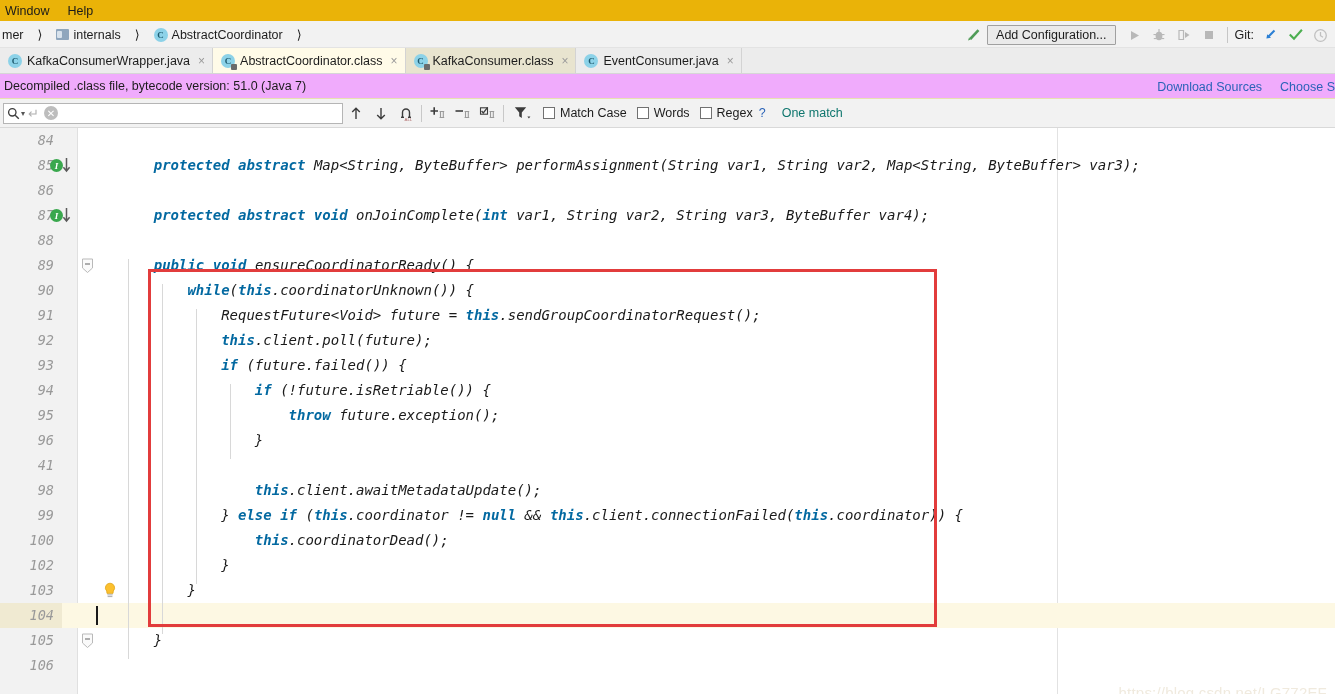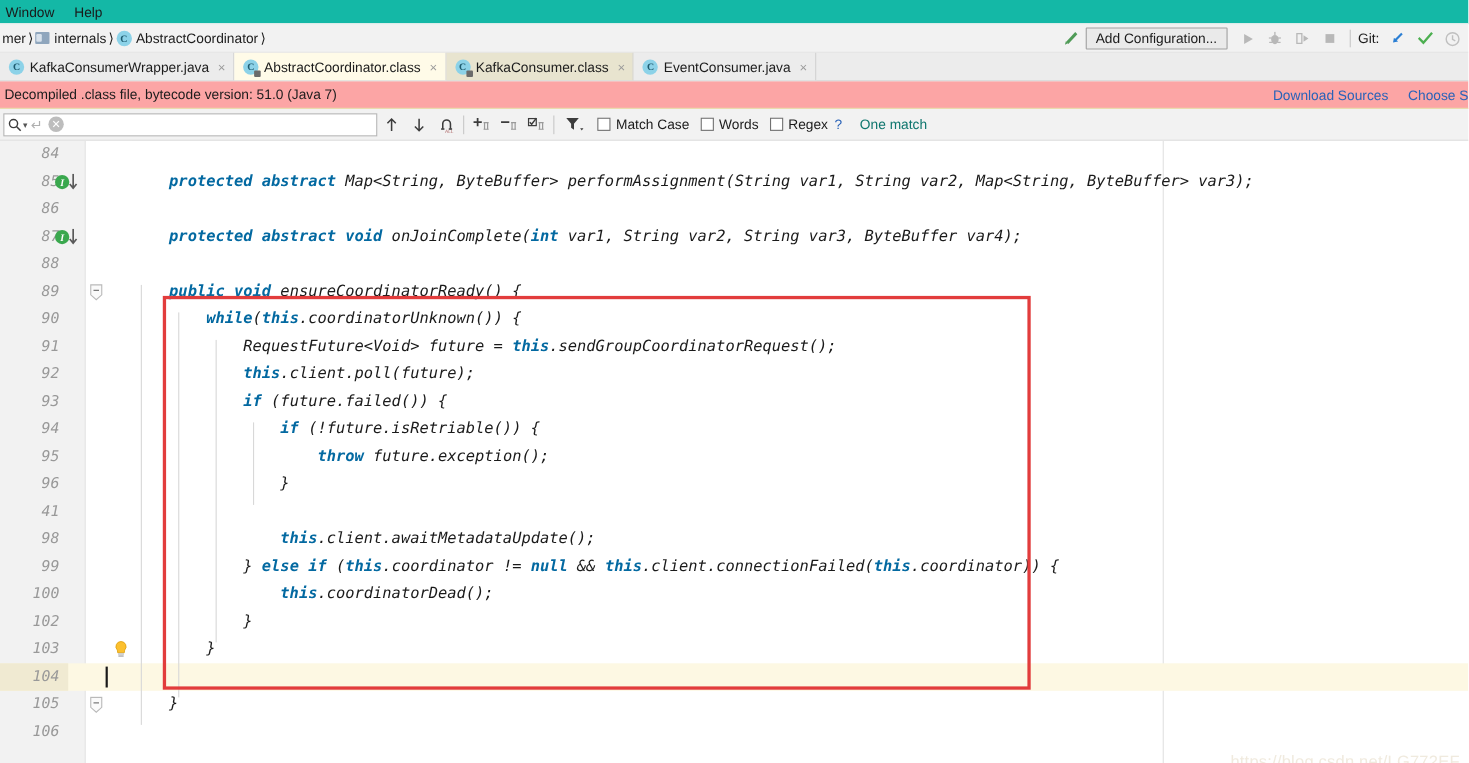--- a/index.html
+++ b/index.html
@@ -8,37 +8,37 @@
     width: 1335px; height: 694px;
     overflow: hidden;
     background: #ffffff;
     font-family: "Liberation Sans", sans-serif;
     -webkit-font-smoothing: antialiased;
   }
   #app { position: relative; width: 1335px; height: 694px; }
 
   
   .menubar {
-    height: 22px; background: #14b8a6;
+    height: 22px; background: #eab308;
     display: flex; align-items: center;
     padding-left: 0px; font-size: 12.5px; color: #1a1a1a;
     border-bottom: 1px solid #f2f2f2;
   }
   .menubar .mi { padding: 2px 9px; cursor: default; white-space: nowrap; }
   .menubar .mi:first-child { margin-left: -4px; }
 
   
   .navbar {
     height: 26px; background: #f2f2f2;
     display: flex; align-items: center;
     font-size: 12.5px; color: #1c1c1c;
     border-bottom: 1px solid #e3e3e3;
     position: relative;
   }
-  .crumbs { display: flex; align-items: center; gap: 0px; padding-left: 0px; justify-content: flex-end; }
+  .crumbs { display: flex; align-items: center; gap: 12px; padding-left: 0px; justify-content: flex-end; }
   .crumb { display: flex; align-items: center; gap: 4px; padding: 0 2px; white-space: nowrap; }
   .ic-folder {
     width: 13px; height: 11px; background: #8fa6bd;
     border-radius: 1px; position: relative; display: inline-block;
   }
   .ic-folder::before {
     content: ""; position: absolute; left: 1px; top: 2px;
     width: 5px; height: 7px; background: #d8e2ec; border-radius: 1px;
   }
   .ic-class {
@@ -85,21 +85,21 @@
     display: inline-flex; align-items: center; justify-content: center;
     font-family: "Liberation Serif", serif; position: relative; flex: none;
   }
   .tab-ic.locked::after {
     content: ""; position: absolute; right: -2px; bottom: -2px;
     width: 6px; height: 6px; background: #6b6b6b; border-radius: 1px;
   }
 
   
   .banner {
-    height: 25px; background: #fca5a5;
+    height: 25px; background: #f0abfc;
     border-bottom: 1px solid #e8e0b0;
     display: flex; align-items: center;
     font-size: 12.5px; color: #1c1c1c; padding-left: 4px;
     position: relative;
   }
   .banner .links {
     position: absolute; right: 0; top: 0; height: 25px;
     display: flex; align-items: center; gap: 18px; padding-right: 0px;
   }
   .banner .lnk { color: #2a63b8; text-decoration: none; font-size: 12.5px; }

